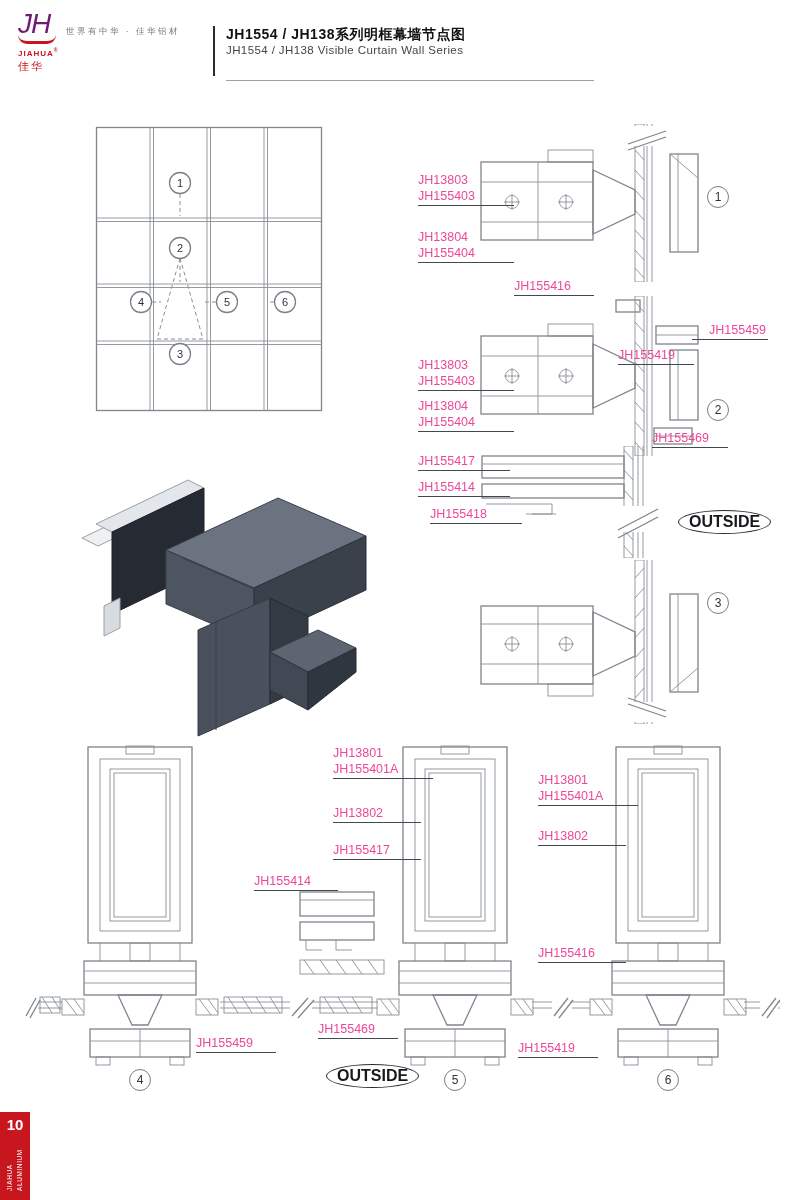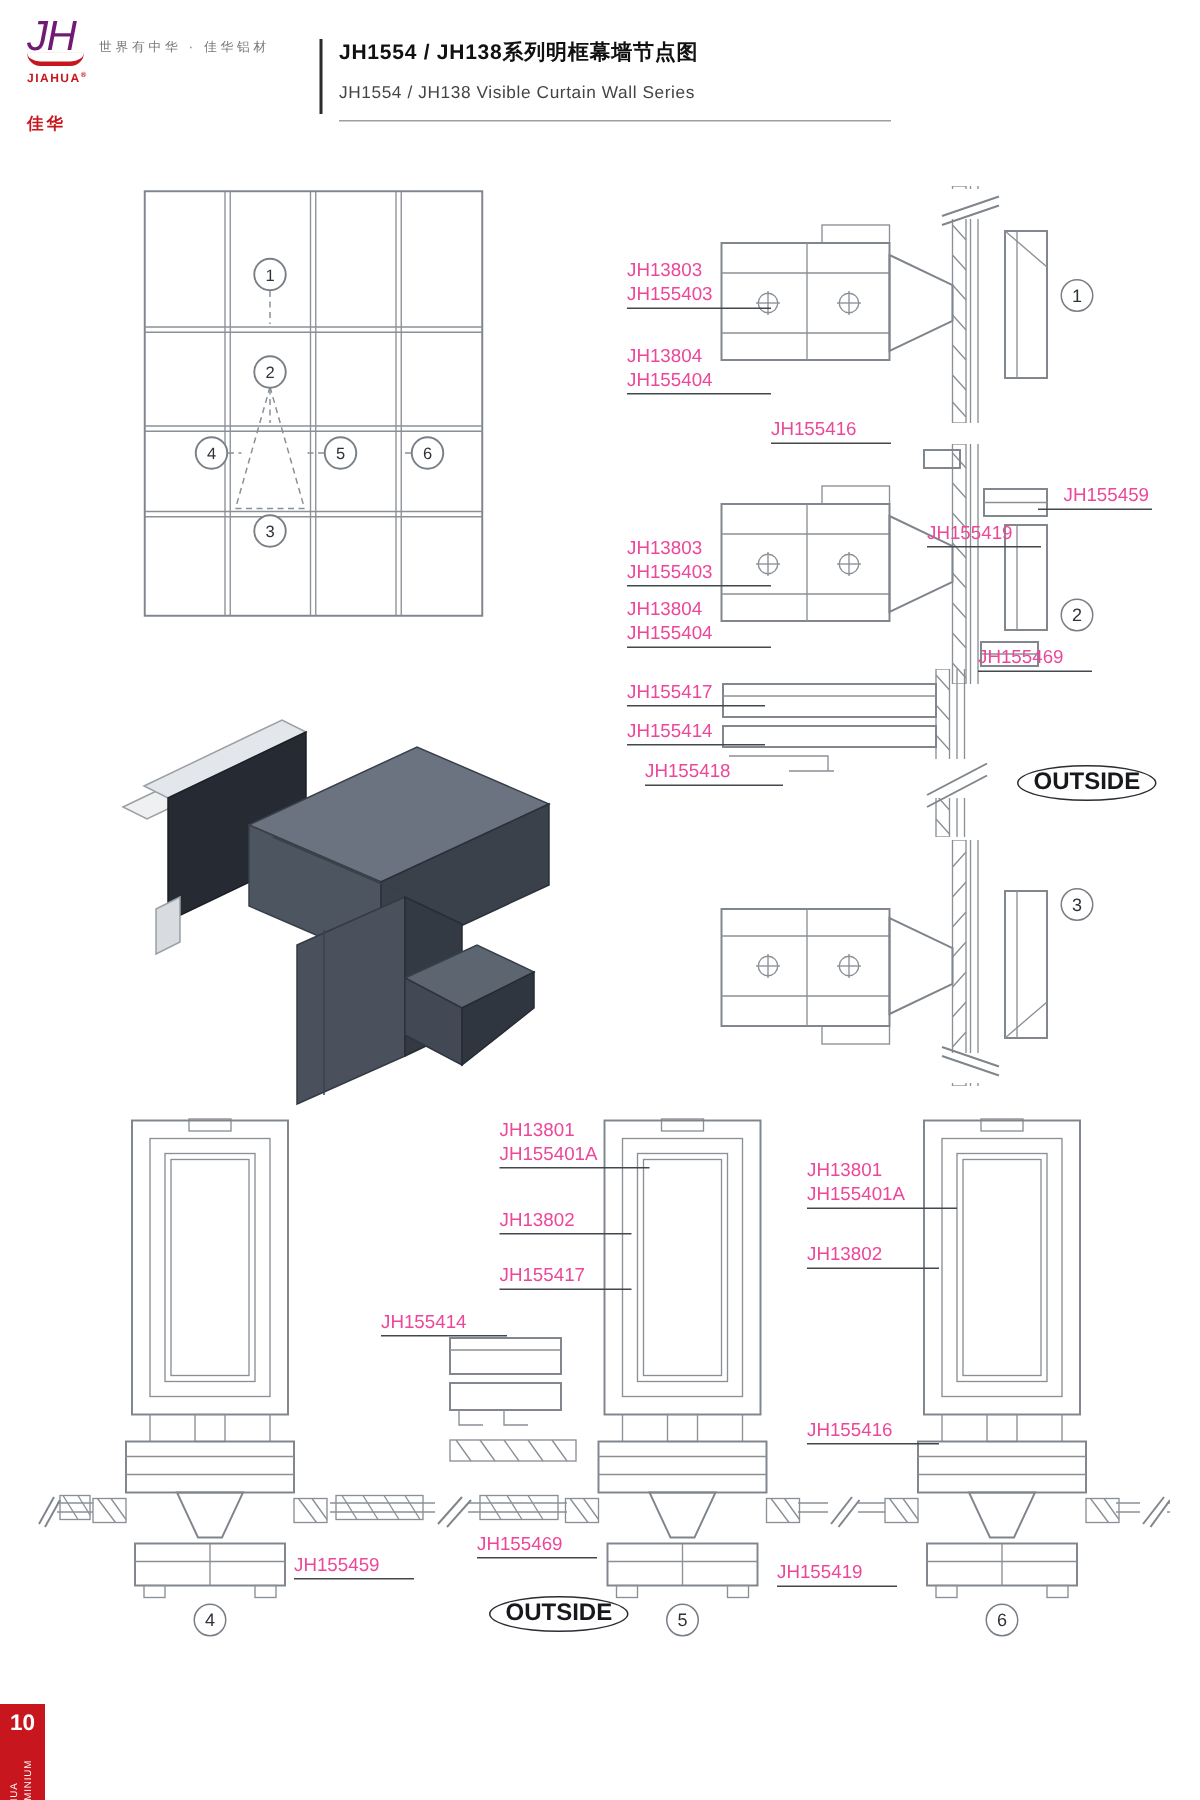--- a/index.html
+++ b/index.html
@@ -6,45 +6,45 @@
   html,body{background:#fff}
   body{font-family:"Liberation Sans",sans-serif;color:#111}
   .page{position:relative;width:800px;height:1200px;background:#fff;overflow:hidden}
   .abs{position:absolute}
 
   
   .logo-jh{font-size:28px;font-weight:normal;font-style:italic;color:#701a75;line-height:1;letter-spacing:-1px}
   .logo-arc{width:38px;height:9px;border-bottom:3px solid #c8161e;border-radius:0 0 20px 20px;margin-top:-3px}
   .logo-en{font-size:8px;font-weight:bold;color:#c8161e;letter-spacing:1px;margin-top:3px}
   .logo-en sup{font-size:5px}
-  .logo-cn{font-size:11px;font-weight:bold;color:#c8161e;margin-top:18px;letter-spacing:2px}
+  .logo-cn{font-size:11px;font-weight:normal;color:#c8161e;margin-top:1px;letter-spacing:2px}
   .brand-title{font-size:30px;font-weight:bold;color:#c8161e;letter-spacing:2px;line-height:1.1}
   .brand-slogan{font-size:8.5px;color:#777;letter-spacing:2.5px;margin-top:6px}
   .hdr-divider{width:2px;height:50px;background:#2b2b2b}
   .title-cn{font-size:14px;font-weight:bold;color:#111;letter-spacing:0.5px}
-  .title-en{font-size:11.5px;color:#444;letter-spacing:0.4px;margin-top:12px}
+  .title-en{font-size:11.5px;color:#444;letter-spacing:0.4px;margin-top:0}
   .title-rule{height:1px;background:#9aa0a6}
 
   
   .lbl{position:absolute;font-size:12.5px;color:#ec4899;border-bottom:1.2px solid #43484e;padding:0 2px 1px 0;line-height:1.28;background:transparent}
   .lbl .ln{display:block;white-space:nowrap}
   .lbl.r{text-align:right}
   .callout{position:absolute;width:22px;height:22px;border:1.4px solid #787e85;border-radius:50%;background:#fff;text-align:center;line-height:20px;font-size:12px;color:#2e3338}
   .outside{position:absolute;border:1.6px solid #2a2e33;border-radius:50%;padding:2px 10px;font-size:16px;font-weight:bold;color:#16181b;background:#fff;white-space:nowrap}
 
   
   svg .s{fill:none;stroke:#7f858c;stroke-width:1.3}
   svg .s2{fill:none;stroke:#8a9096;stroke-width:0.9}
   svg .dash{fill:none;stroke:#8a9096;stroke-width:1;stroke-dasharray:4 3}
   svg .co{fill:#fff;stroke:#7a8087;stroke-width:1.3}
   svg .cot{font-size:11px;fill:#2e3338;text-anchor:middle;font-family:"Liberation Sans",sans-serif}
   svg .wht{fill:#fff;stroke:none}
 
   
-  .footer-bar{position:absolute;left:0;bottom:0;width:30px;height:64px;background:#c8161e;color:#fff}
+  .footer-bar{position:absolute;left:0;bottom:0;width:30px;height:88px;background:#c8161e;color:#fff}
   .footer-num{font-size:15px;font-weight:bold;text-align:center;margin-top:4px}
   .footer-brand{writing-mode:vertical-rl;transform:rotate(180deg);font-size:6.5px;letter-spacing:0.6px;line-height:1.5;margin:6px auto 0 auto;height:52px}
 </style>
 </head>
 <body>
 
 <div class="page">
 
   <div class="abs" style="left:18px;top:10px;width:46px">
     <div class="logo-jh">JH</div>

